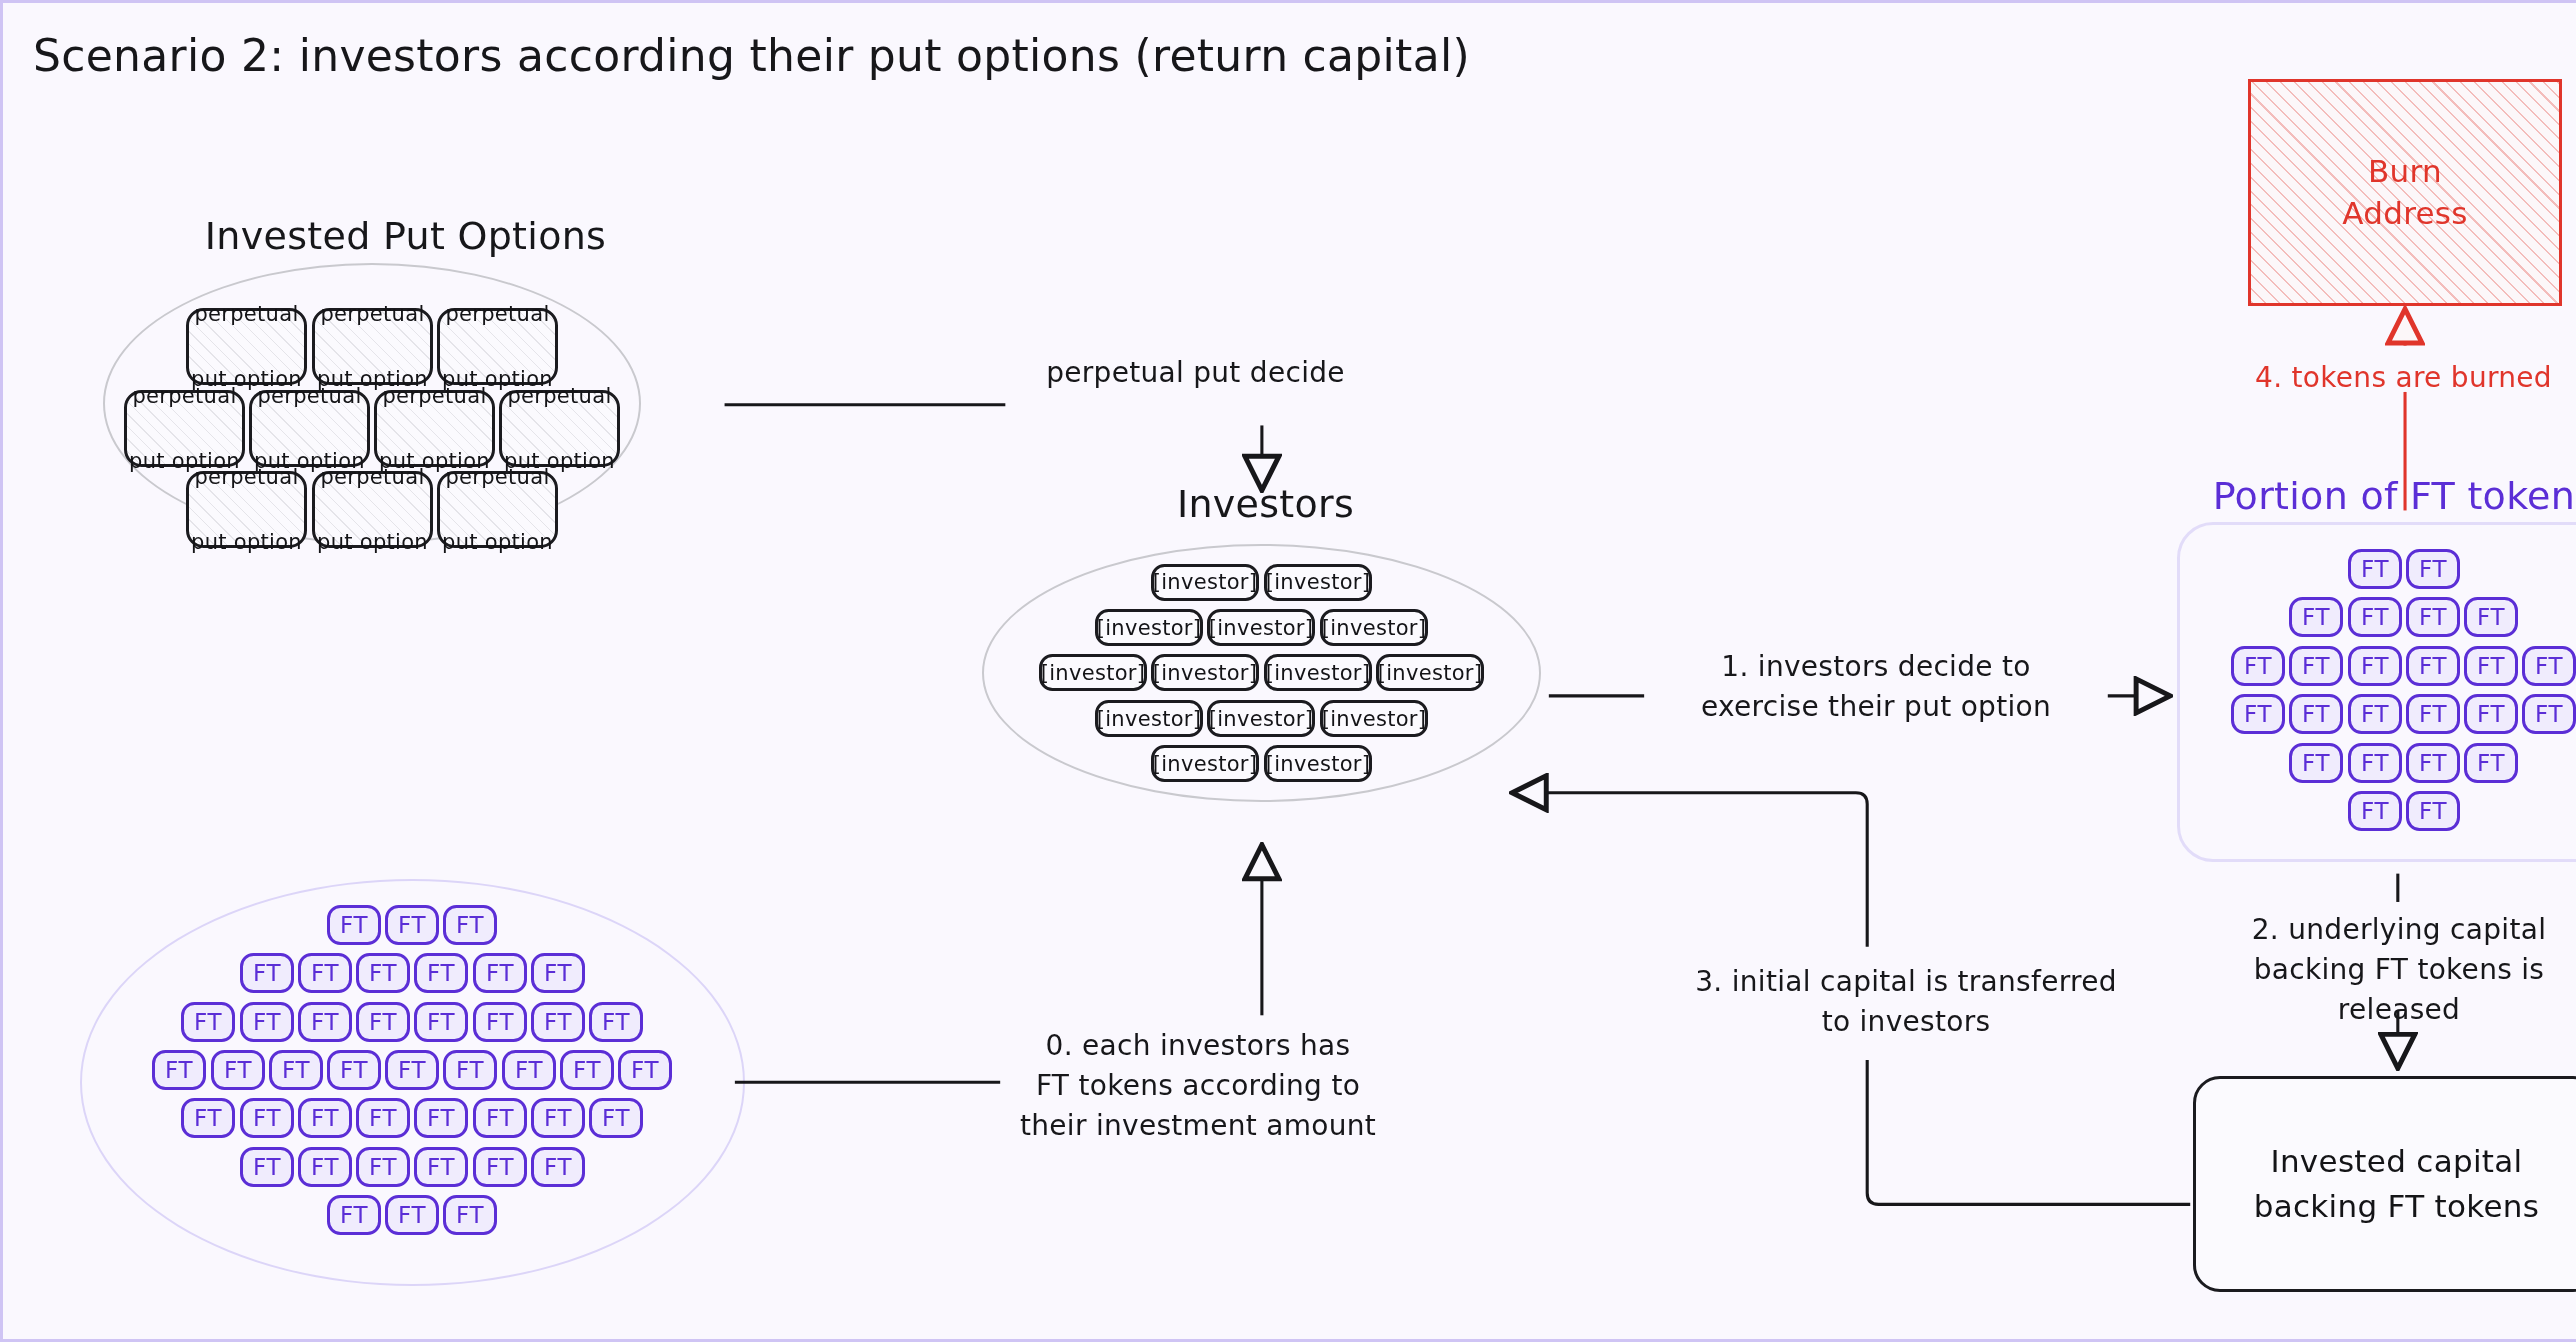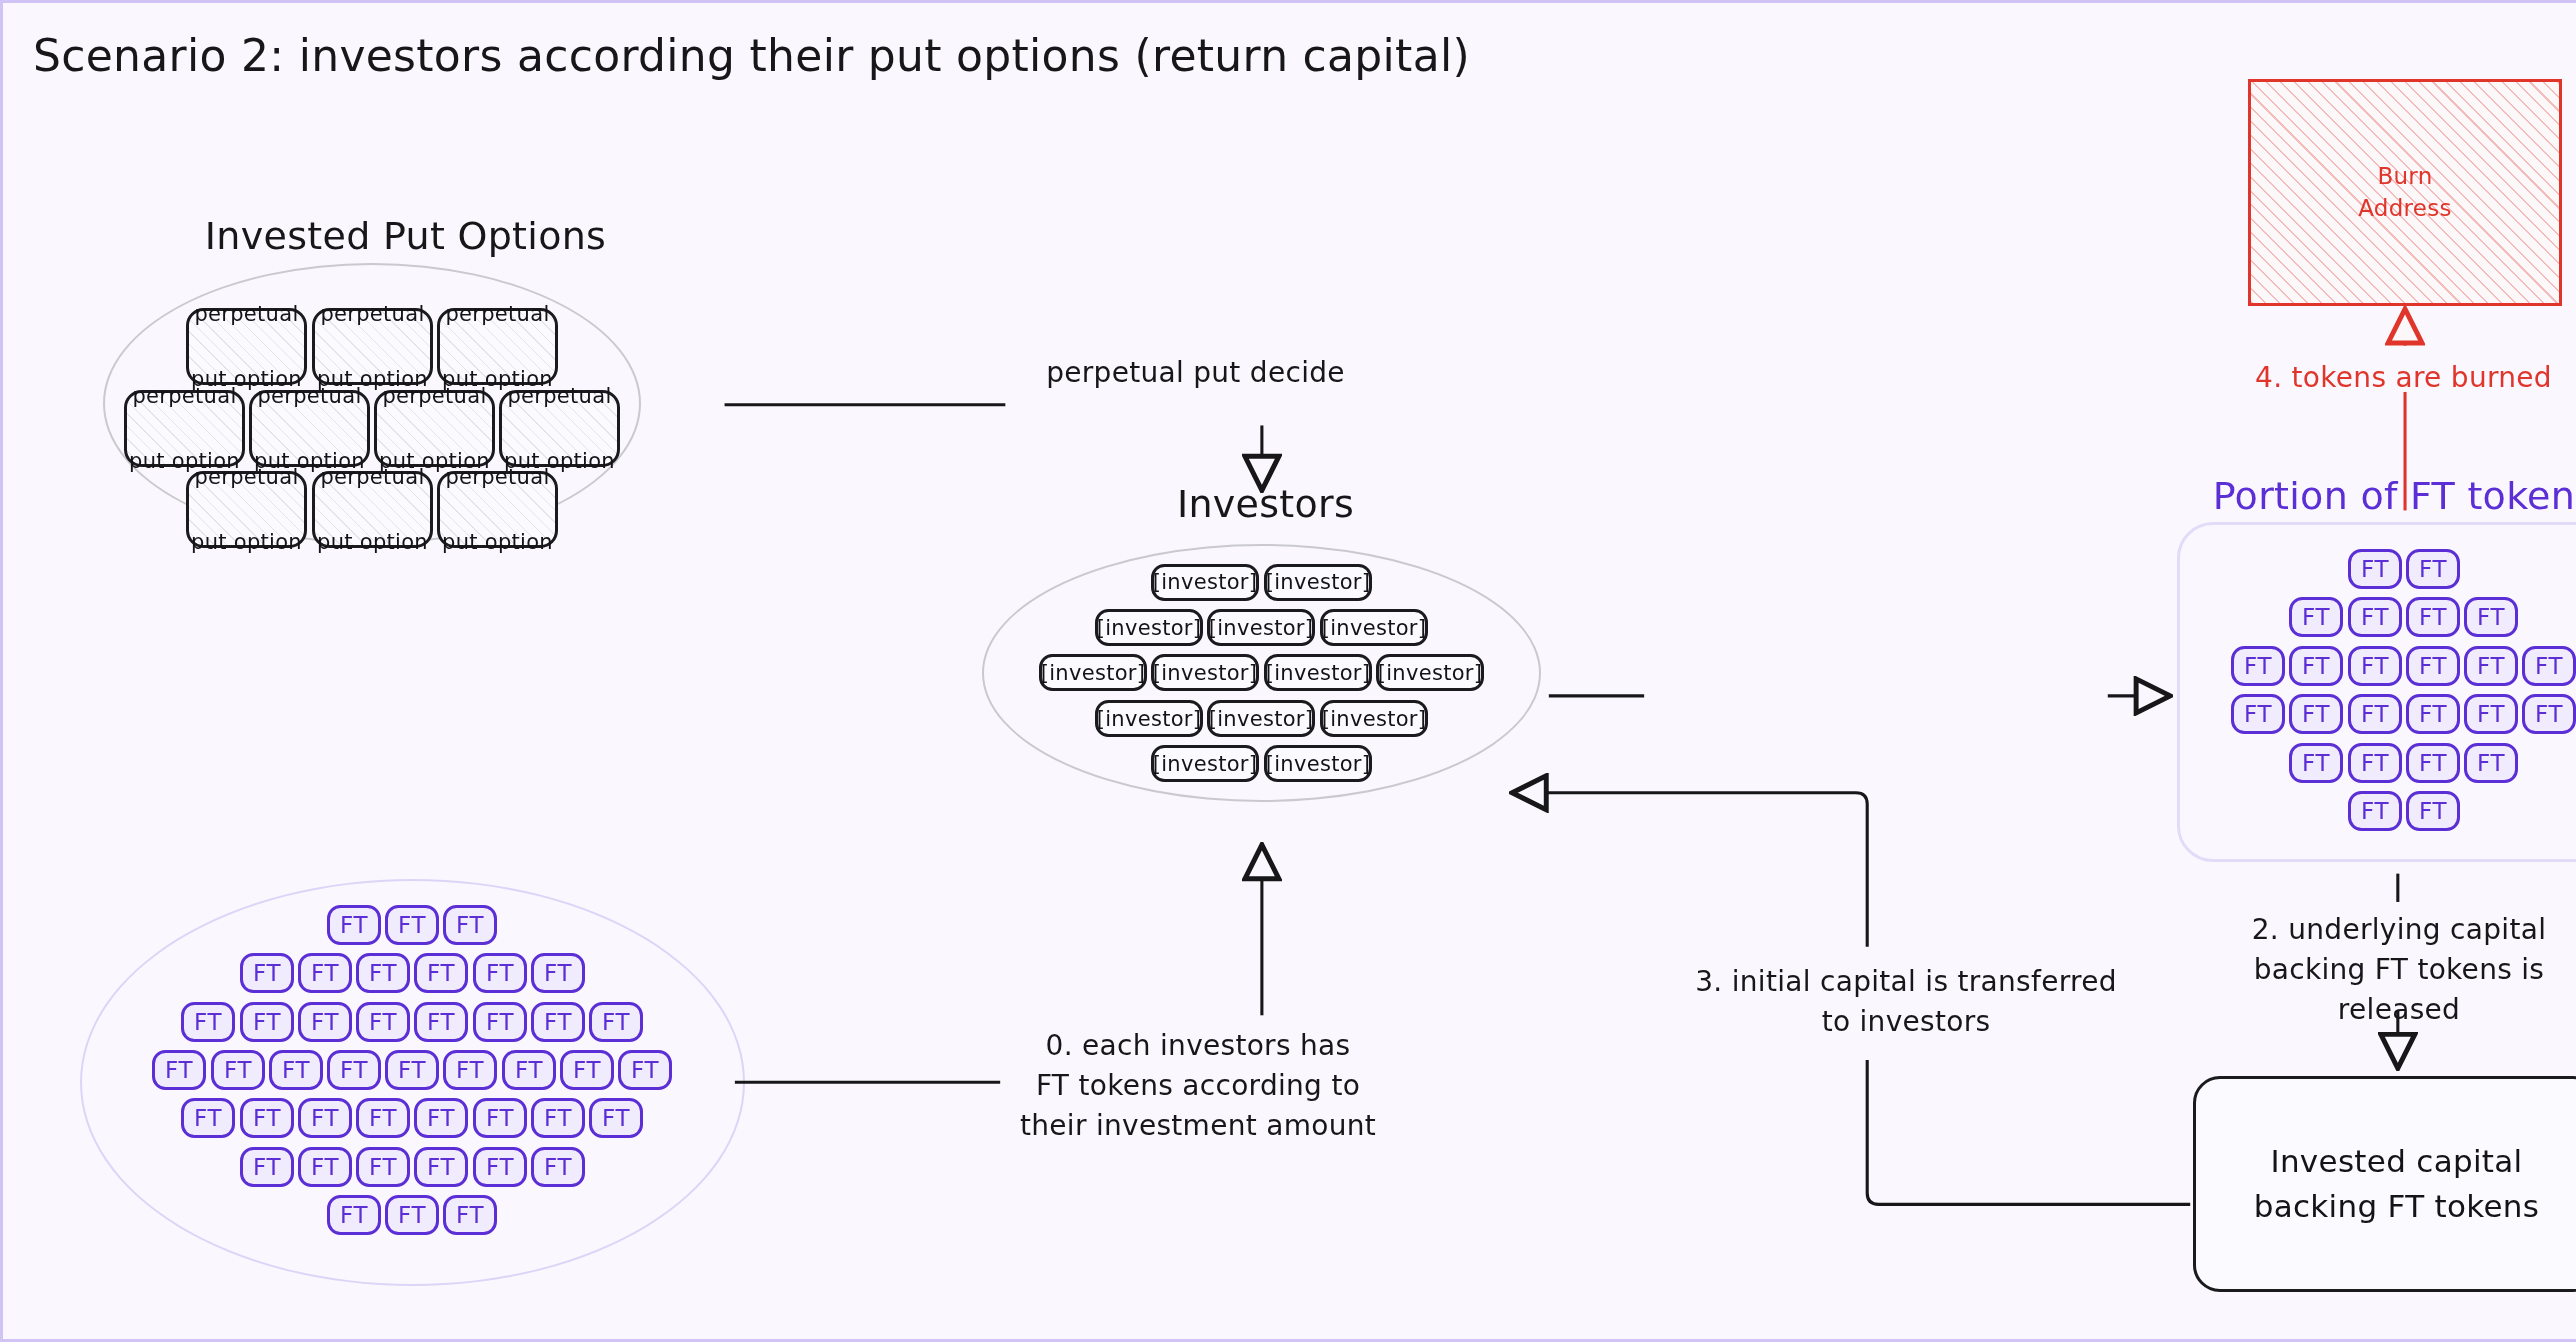--- a/index.html
+++ b/index.html
@@ -128,21 +128,21 @@
         rgba(224,53,43,.30) 0px,
         rgba(224,53,43,.30) 1.5px,
         rgba(0,0,0,0) 1.5px,
         rgba(0,0,0,0) 9.8px),
       #FCF7F9;
     display:flex;
     flex-direction:column;
     align-items:center;
     justify-content:center;
     color:#E0352B;
-    font-size:23px;
+    font-size:31px;
     line-height:1.35;
     text-align:center;
   }
 
   
   .capbox{
     box-sizing:border-box;
     border:3.1px solid #1b1b1f;
     border-radius:27px;
     background:#FBFAFE;
@@ -327,20 +327,24 @@
   <div class="abs steplabel hand" style="left:1007px;top:350px;width:371px;">
     <div>perpetual put decide</div>
   </div>
 
   <div class="abs steplabel hand" style="left:999px;top:1023px;width:392px;">
     <div>0. each investors has</div>
     <div>FT tokens according to</div>
     <div>their investment amount</div>
   </div>
 
+  <div class="abs steplabel hand" style="left:1649px;top:644px;width:448px;">
+    <div>1. investors decide to</div>
+    <div>exercise their put option</div>
+  </div>
 
   <div class="abs steplabel hand" style="left:2195px;top:907px;width:402px;">
     <div>2. underlying capital</div>
     <div>backing FT tokens is</div>
     <div>released</div>
   </div>
 
   <div class="abs steplabel hand" style="left:1666px;top:951px;width:474px;margin-top:8px;">
     <div>3. initial capital is transferred</div>
     <div>to investors</div>

